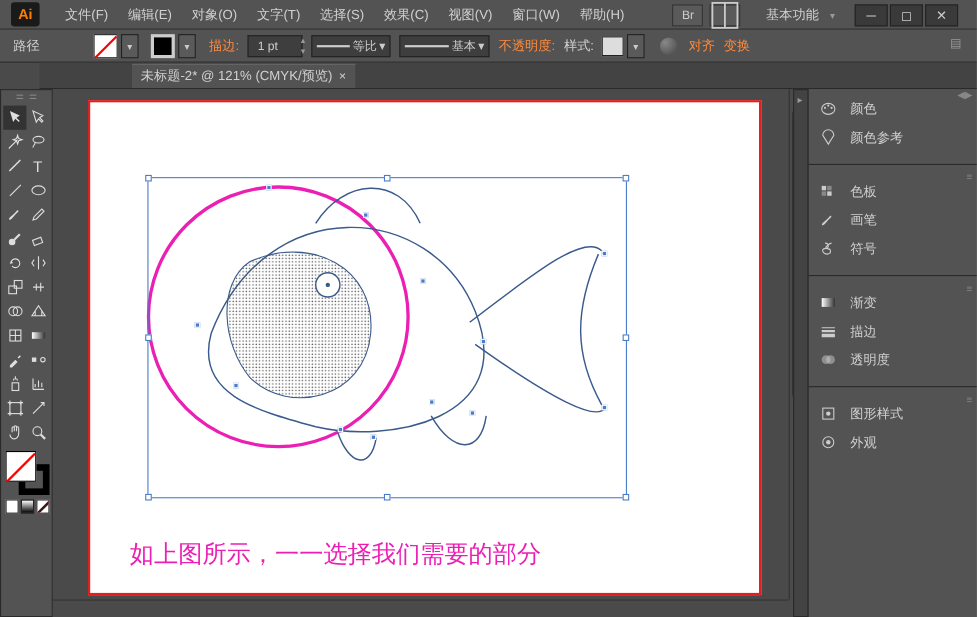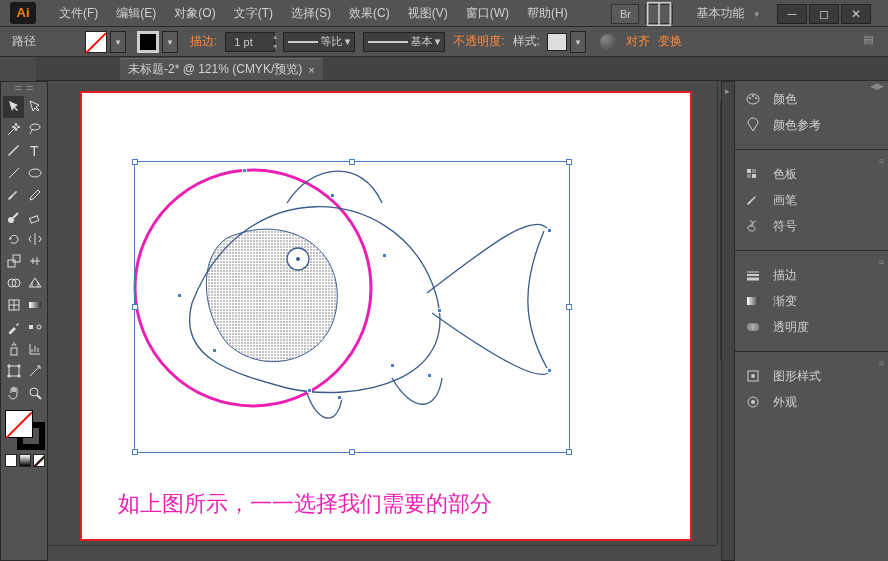--- a/index.html
+++ b/index.html
@@ -453,44 +453,44 @@
           <span>符号</span>
         </div>
     </div>
     <div class="panel-grp">
       <div class="panel-head">
           <span>≡</span>
         </div>
       <div class="panel-item">
           <div class="picon">
             <svg viewBox="0 0 16 16">
-              <line x1="2" y1="5" x2="14" y2="5" stroke="#ccc"></line>
-              <line x1="2" y1="8" x2="14" y2="8" stroke="#ccc" stroke-width="2"></line>
-              <line x1="2" y1="12" x2="14" y2="12" stroke="#ccc" stroke-width="3"></line>
-            </svg>
-          </div>
-          <span>描边</span>
-        </div>
-      <div class="panel-item">
-          <div class="picon">
-            <svg viewBox="0 0 16 16">
               <rect x="2" y="4" width="12" height="8" fill="url(#g2)"></rect>
               <defs>
                 <linearGradient id="g2">
                   <stop offset="0" stop-color="#fff"></stop>
                   <stop offset="1" stop-color="#333"></stop>
                 </linearGradient>
               </defs>
             </svg>
           </div>
           <span>渐变</span>
         </div>
       <div class="panel-item">
           <div class="picon">
             <svg viewBox="0 0 16 16">
+              <line x1="2" y1="5" x2="14" y2="5" stroke="#ccc"></line>
+              <line x1="2" y1="8" x2="14" y2="8" stroke="#ccc" stroke-width="2"></line>
+              <line x1="2" y1="12" x2="14" y2="12" stroke="#ccc" stroke-width="3"></line>
+            </svg>
+          </div>
+          <span>描边</span>
+        </div>
+      <div class="panel-item">
+          <div class="picon">
+            <svg viewBox="0 0 16 16">
               <circle cx="6" cy="8" r="4" fill="#ccc" opacity="0.5"></circle>
               <circle cx="10" cy="8" r="4" fill="#ccc" opacity="0.5"></circle>
             </svg>
           </div>
           <span>透明度</span>
         </div>
     </div>
     <div class="panel-grp" style="border-bottom:none">
       <div class="panel-head">
           <span>≡</span>

